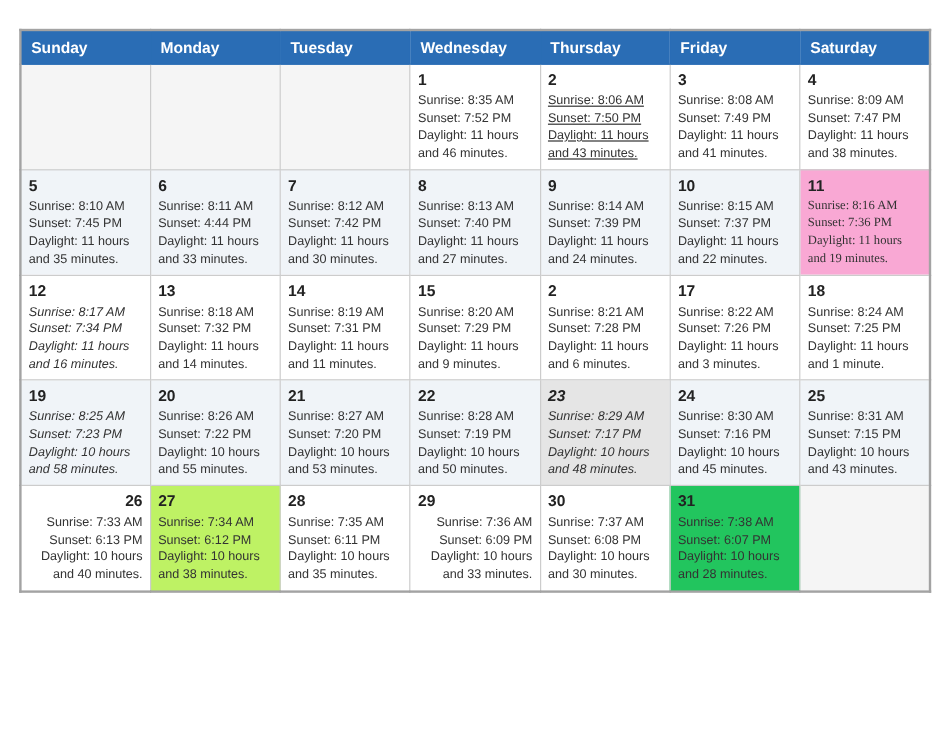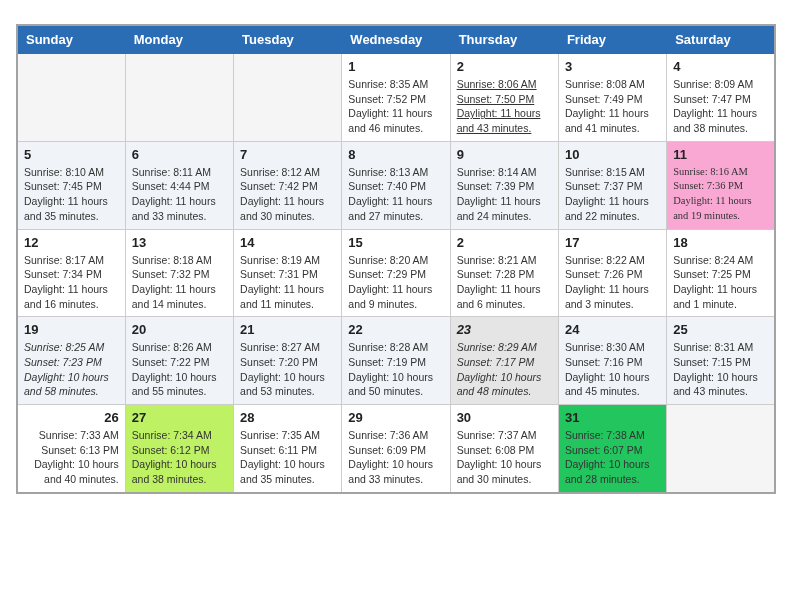--- a/index.html
+++ b/index.html
@@ -182,21 +182,21 @@
           <div class="day-number">11</div>
           <div class="day-info" style="white-space: pre-line; font-family: Liberation Serif, serif;">Sunrise: 8:16 AM
 Sunset: 7:36 PM
 Daylight: 11 hours
 and 19 minutes.</div>
         </td>
       </tr>
       <tr>
         <td style="background: rgb(255, 255, 255);">
           <div class="day-number">12</div>
-          <div class="day-info" style="white-space: pre-line;">Sunrise: 8:17 AM
+          <div class="day-info" style="white-space: pre-line; font-style: italic;">Sunrise: 8:17 AM
 Sunset: 7:34 PM
 Daylight: 11 hours
 and 16 minutes.</div>
         </td>
         <td style="background: rgb(255, 255, 255);">
           <div class="day-number">13</div>
           <div class="day-info" style="white-space: pre-line;">Sunrise: 8:18 AM
 Sunset: 7:32 PM
 Daylight: 11 hours
 and 14 minutes.</div>
@@ -305,21 +305,21 @@
         </td>
         <td style="background: rgb(255, 255, 255);">
           <div class="day-number">28</div>
           <div class="day-info" style="white-space: pre-line;">Sunrise: 7:35 AM
 Sunset: 6:11 PM
 Daylight: 10 hours
 and 35 minutes.</div>
         </td>
         <td style="background: rgb(255, 255, 255);">
           <div class="day-number">29</div>
-          <div class="day-info" style="white-space: pre-line;">Sunrise: 7:36 AM
+          <div class="day-info" style="white-space: pre-line; text-align: right;">Sunrise: 7:36 AM
 Sunset: 6:09 PM
 Daylight: 10 hours
 and 33 minutes.</div>
         </td>
         <td style="background: rgb(255, 255, 255);">
           <div class="day-number">30</div>
           <div class="day-info" style="white-space: pre-line;">Sunrise: 7:37 AM
 Sunset: 6:08 PM
 Daylight: 10 hours
 and 30 minutes.</div>

